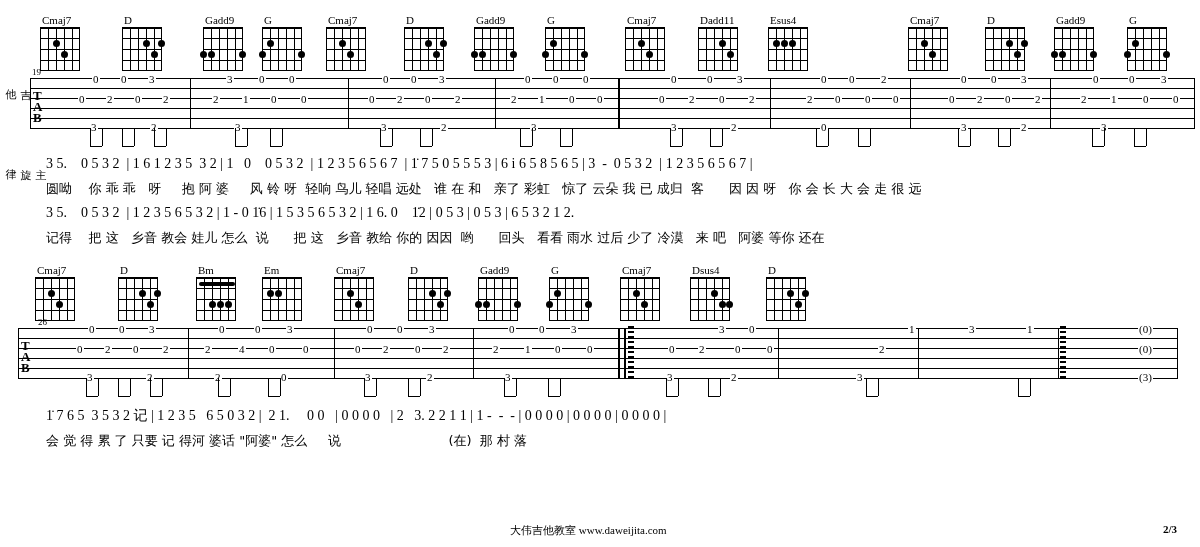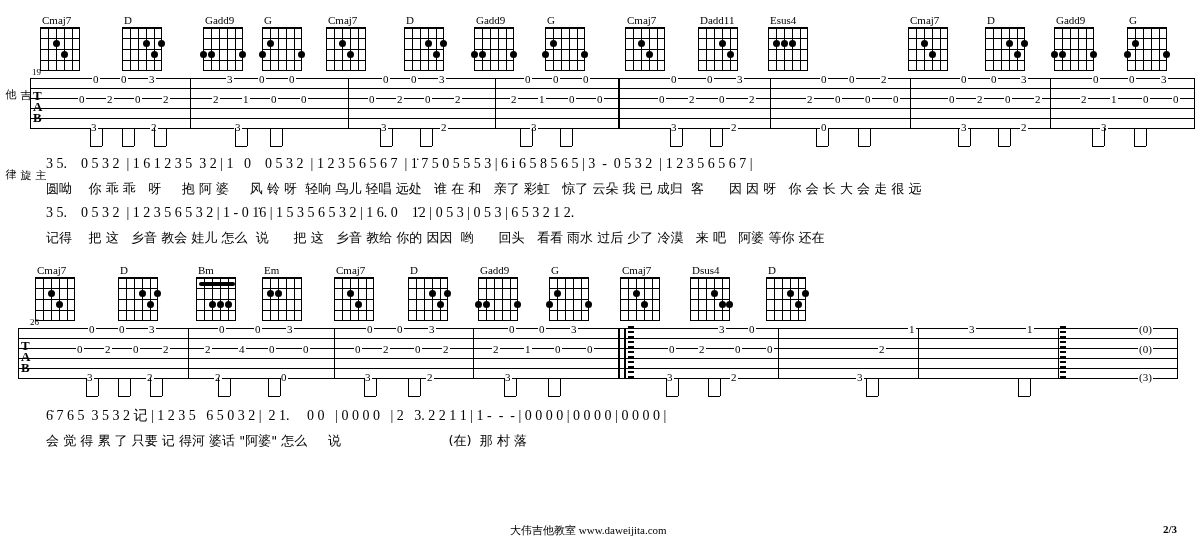--- a/index.html
+++ b/index.html
@@ -749,21 +749,21 @@
       <div class="bar" style="left:316px;top:0;height:50px"></div>
       <div class="bar" style="left:455px;top:0;height:50px"></div>
       <div class="bar thick" style="left:600px;top:0;height:50px"></div>
       <div class="bar thick" style="left:606px;top:0;height:50px"></div>
       <div class="bar" style="left:760px;top:0;height:50px"></div>
       <div class="bar" style="left:900px;top:0;height:50px"></div>
       <div class="bar" style="left:1040px;top:0;height:50px"></div>
       <div class="bar" style="left:1159px;top:0;height:50px"></div>
 
       <div class="tabletter" style="left:3px;top:12px;">T<br>A<br>B</div>
-      <div class="measnum" style="left:12px;top:-11px;">26</div>
+      <div class="measnum" style="left:20px;top:-11px;">26</div>
 
       <div class="num" style="left:70px;top:-4px">0</div>
       <div class="num" style="left:100px;top:-4px">0</div>
       <div class="num" style="left:130px;top:-4px">3</div>
       <div class="num" style="left:200px;top:-4px">0</div>
       <div class="num" style="left:236px;top:-4px">0</div>
       <div class="num" style="left:268px;top:-4px">3</div>
       <div class="num" style="left:348px;top:-4px">0</div>
       <div class="num" style="left:378px;top:-4px">0</div>
       <div class="num" style="left:410px;top:-4px">3</div>
@@ -853,19 +853,19 @@
       <div style="position:absolute;left:1000px;top:0;width:1px;height:18px;background:#000"></div>
       <div style="position:absolute;left:1000px;top:18px;width:12px;height:1px;background:#000"></div>
       <div style="position:absolute;left:1012px;top:0;width:1px;height:18px;background:#000"></div>
     </div>
 
     <div style="position:absolute;left:628px;top:76px;width:6px;height:52px;background:
       repeating-linear-gradient(180deg,#000 0 2px,transparent 2px 5px);"></div>
     <div style="position:absolute;left:1060px;top:76px;width:6px;height:52px;background:
       repeating-linear-gradient(180deg,#000 0 2px,transparent 2px 5px);"></div>
 
-    <div class="textline jianpu" style="left:46px;top:158px;">6̇ 7 6 5  3 5 3 2 记 | 1 2 3 5   6 5 0 3 2 |  2 1.     0 0   | 0 0 0 0   | 2   3. 2 2 1 1 | 1 -  -  - | 0 0 0 0 | 0 0 0 0 | 0 0 0 0 |</div>
+    <div class="textline jianpu" style="left:46px;top:158px;">1̇ 7 6 5  3 5 3 2 记 | 1 2 3 5   6 5 0 3 2 |  2 1.     0 0   | 0 0 0 0   | 2   3. 2 2 1 1 | 1 -  -  - | 0 0 0 0 | 0 0 0 0 | 0 0 0 0 |</div>
     <div class="textline lyric" style="left:46px;top:183px;">会 觉 得 累 了 只要 记 得河 婆话 "阿婆" 怎么     说                          (在)  那 村 落</div>
   </div>
 
   <div class="footer" style="left:510px;top:523px;">大伟吉他教室 www.daweijita.com</div>
   <div class="pagen" style="left:1163px;top:523px;">2/3</div>
 </div>
 
 </body></html>

